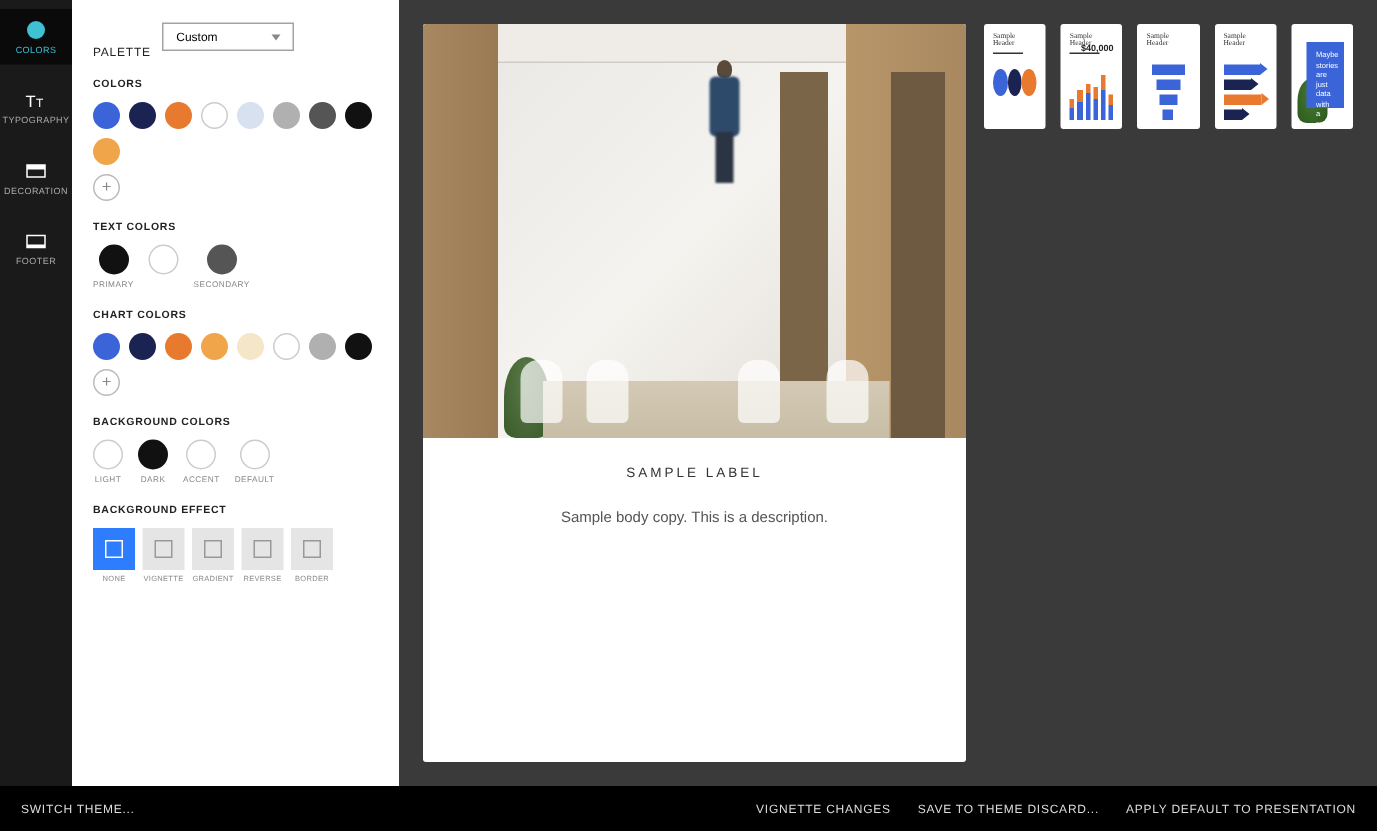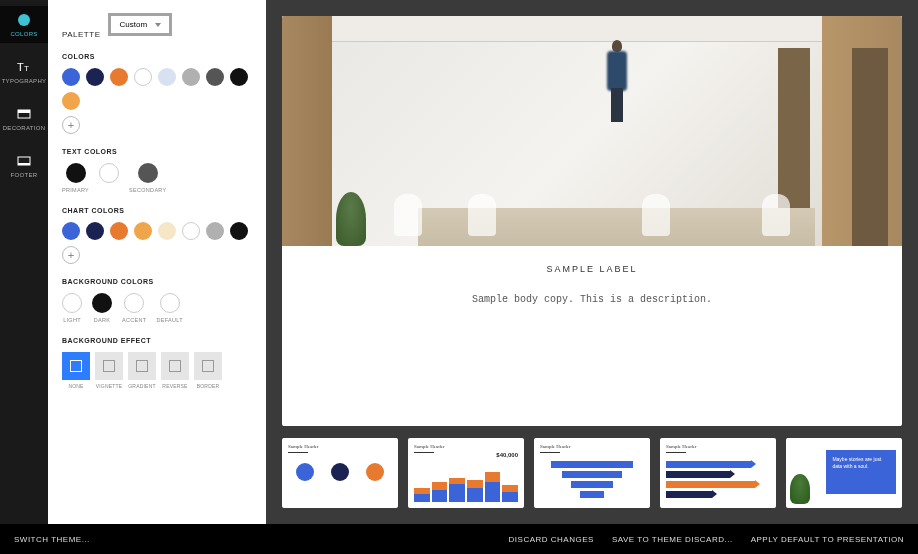--- a/index.html
+++ b/index.html
@@ -12,21 +12,21 @@
 .vnav-item { width: 48px; display: flex; flex-direction: column; align-items: center; gap: 3px; padding: 6px 0; cursor: pointer; }
 .vnav-item.active { background: #0a0a0a; }
 .vnav-icon { width: 16px; height: 16px; display: flex; align-items: center; justify-content: center; }
 .vnav-label { font-size: 6px; color: #aaa; text-align: center; letter-spacing: 0.3px; }
 .vnav-item.active .vnav-label { color: #3ec1d3; }
 
 
 .panel { width: 218px; background: #fff; padding: 10px 14px; overflow-y: auto; }
 .palette-row { display: flex; align-items: center; gap: 8px; margin-bottom: 14px; }
 .palette-label { font-size: 8px; letter-spacing: 0.5px; color: #222; margin-top: 20px; }
-.palette-select { border: 3px solid #a3a3a3; padding: 4px 8px; font-size: 8px; width: 64px; background: #fff; display: flex; justify-content: space-between; align-items: center; cursor: pointer; }
+.palette-select { border: 1px solid #a3a3a3; padding: 4px 8px; font-size: 8px; width: 88px; background: #fff; display: flex; justify-content: space-between; align-items: center; cursor: pointer; }
 .chev { width: 0; height: 0; border-left: 3px solid transparent; border-right: 3px solid transparent; border-top: 4px solid #888; }
 
 .section { margin-bottom: 14px; }
 .section-title { font-size: 7px; letter-spacing: 0.5px; color: #222; margin-bottom: 8px; font-weight: bold; }
 .swatch-row { display: flex; flex-wrap: wrap; gap: 6px; align-items: center; }
 .swatch { width: 18px; height: 18px; border-radius: 50%; cursor: pointer; }
 .swatch.bordered { border: 1px solid #ccc; }
 .add-btn { width: 18px; height: 18px; border-radius: 50%; border: 1px solid #bbb; display: flex; align-items: center; justify-content: center; font-size: 11px; color: #888; cursor: pointer; margin-top: 6px; }
 
 .labeled-swatches { display: flex; gap: 10px; }
@@ -35,42 +35,42 @@
 
 .effect-row { display: flex; gap: 5px; }
 .effect-item { display: flex; flex-direction: column; align-items: center; gap: 3px; }
 .effect-box { width: 28px; height: 28px; background: #e5e5e5; display: flex; align-items: center; justify-content: center; cursor: pointer; }
 .effect-box.active { background: #2f7dff; }
 .effect-inner { width: 12px; height: 12px; border: 1px solid #999; }
 .effect-box.active .effect-inner { border-color: #fff; }
 .effect-label { font-size: 5px; color: #888; letter-spacing: 0.2px; }
 
 
-.canvas-area { flex: 1; background: #3a3a3a; padding: 16px; display: flex; flex-direction: column; gap: 12px; }
+.canvas-area { flex: 1; background: #3a3a3a; padding: 16px; display: flex; flex-direction: row; gap: 12px; }
 .slide-preview { background: #fff; flex: 1; border-radius: 2px; overflow: hidden; position: relative; }
 .hero { width: 100%; height: 56%; background: linear-gradient(135deg, #e8e6e2 0%, #f5f3ef 50%, #dcd8d0 100%); position: relative; overflow: hidden; }
 .ceiling { position: absolute; top: 0; left: 0; right: 0; height: 26px; background: #efece7; border-bottom: 1px solid #d0ccc4; }
 .wall-wood-l { position: absolute; left: 0; top: 0; bottom: 0; width: 50px; background: linear-gradient(90deg, #a88860, #9a7a52); }
 .wall-wood-r { position: absolute; right: 0; top: 0; bottom: 0; width: 80px; background: linear-gradient(90deg, #b8966a, #a88860); }
 .door-l { position: absolute; right: 92px; top: 32px; bottom: 0; width: 32px; background: #7a6548; }
 .door-r { position: absolute; right: 14px; top: 32px; bottom: 0; width: 36px; background: #6d5a40; }
 .person { position: absolute; left: 52%; top: 24px; width: 28px; height: 80px; }
 .person-head { position: absolute; top: 0; left: 8px; width: 10px; height: 12px; background: #5a4a3a; border-radius: 50% 50% 40% 40%; filter: blur(0.5px); }
 .person-body { position: absolute; top: 11px; left: 3px; width: 20px; height: 40px; background: #2d4a6b; border-radius: 4px; filter: blur(0.8px); }
 .person-legs { position: absolute; top: 48px; left: 7px; width: 12px; height: 34px; background: #2a3442; filter: blur(0.6px); }
 .table { position: absolute; left: 22%; right: 14%; bottom: 0; height: 38px; background: linear-gradient(180deg, #d4c9b4, #c8bda6); }
 .chair { position: absolute; bottom: 10px; width: 28px; height: 42px; background: rgba(255,255,255,0.7); border-radius: 12px 12px 4px 4px; }
 .chair.c1 { left: 18%; } .chair.c2 { left: 30%; } .chair.c3 { left: 58%; } .chair.c4 { right: 18%; }
 .plant { position: absolute; left: 54px; bottom: 0; width: 30px; height: 54px; background: radial-gradient(ellipse at 50% 30%, #5a7a4a, #3a5a2a); border-radius: 50% 50% 8px 8px; }
 
 .slide-text { padding: 18px 20px; text-align: center; }
 .sample-label { font-size: 9px; letter-spacing: 2px; color: #333; margin-bottom: 8px; }
 .sample-title { font-size: 30px; font-family: Georgia, serif; font-weight: bold; color: #111; }
 .sample-title .accent { color: #3a64d8; }
-.sample-body { font-size: 10px; color: #555; margin-top: 20px; font-family: Liberation Mono, monospace; }
+.sample-body { font-size: 10px; color: #555; margin-top: 20px; font-family: Liberation Sans, sans-serif; }
 
 .thumbs { display: flex; gap: 10px; height: 70px; }
 .thumb { flex: 1; background: #fff; border-radius: 2px; padding: 6px; display: flex; flex-direction: column; cursor: pointer; position: relative; overflow: hidden; }
 .thumb-title { font-size: 5px; color: #333; margin-bottom: 3px; font-family: Georgia, serif; text-align: left; }
 .thumb-under { height: 1px; background: #333; width: 20px; margin-bottom: 4px; }
 
 
 .t1-row { display: flex; justify-content: space-around; margin-top: 6px; }
 .t1-icon { width: 18px; height: 18px; border-radius: 50%; }
 
@@ -350,17 +350,17 @@
       </div>
     </div>
   </div>
 </div>
 
 <div class="footer">
   <div class="footer-left">
     <span class="footer-btn">SWITCH THEME...</span>
   </div>
   <div class="footer-right">
-    <span class="footer-btn">DISCARD CHANGES</span>
+    <span class="footer-btn">VIGNETTE CHANGES</span>
     <span class="footer-btn">SAVE TO THEME DISCARD...</span>
     <span class="footer-btn">APPLY DEFAULT TO PRESENTATION</span>
   </div>
 </div>
 
 </body></html>

